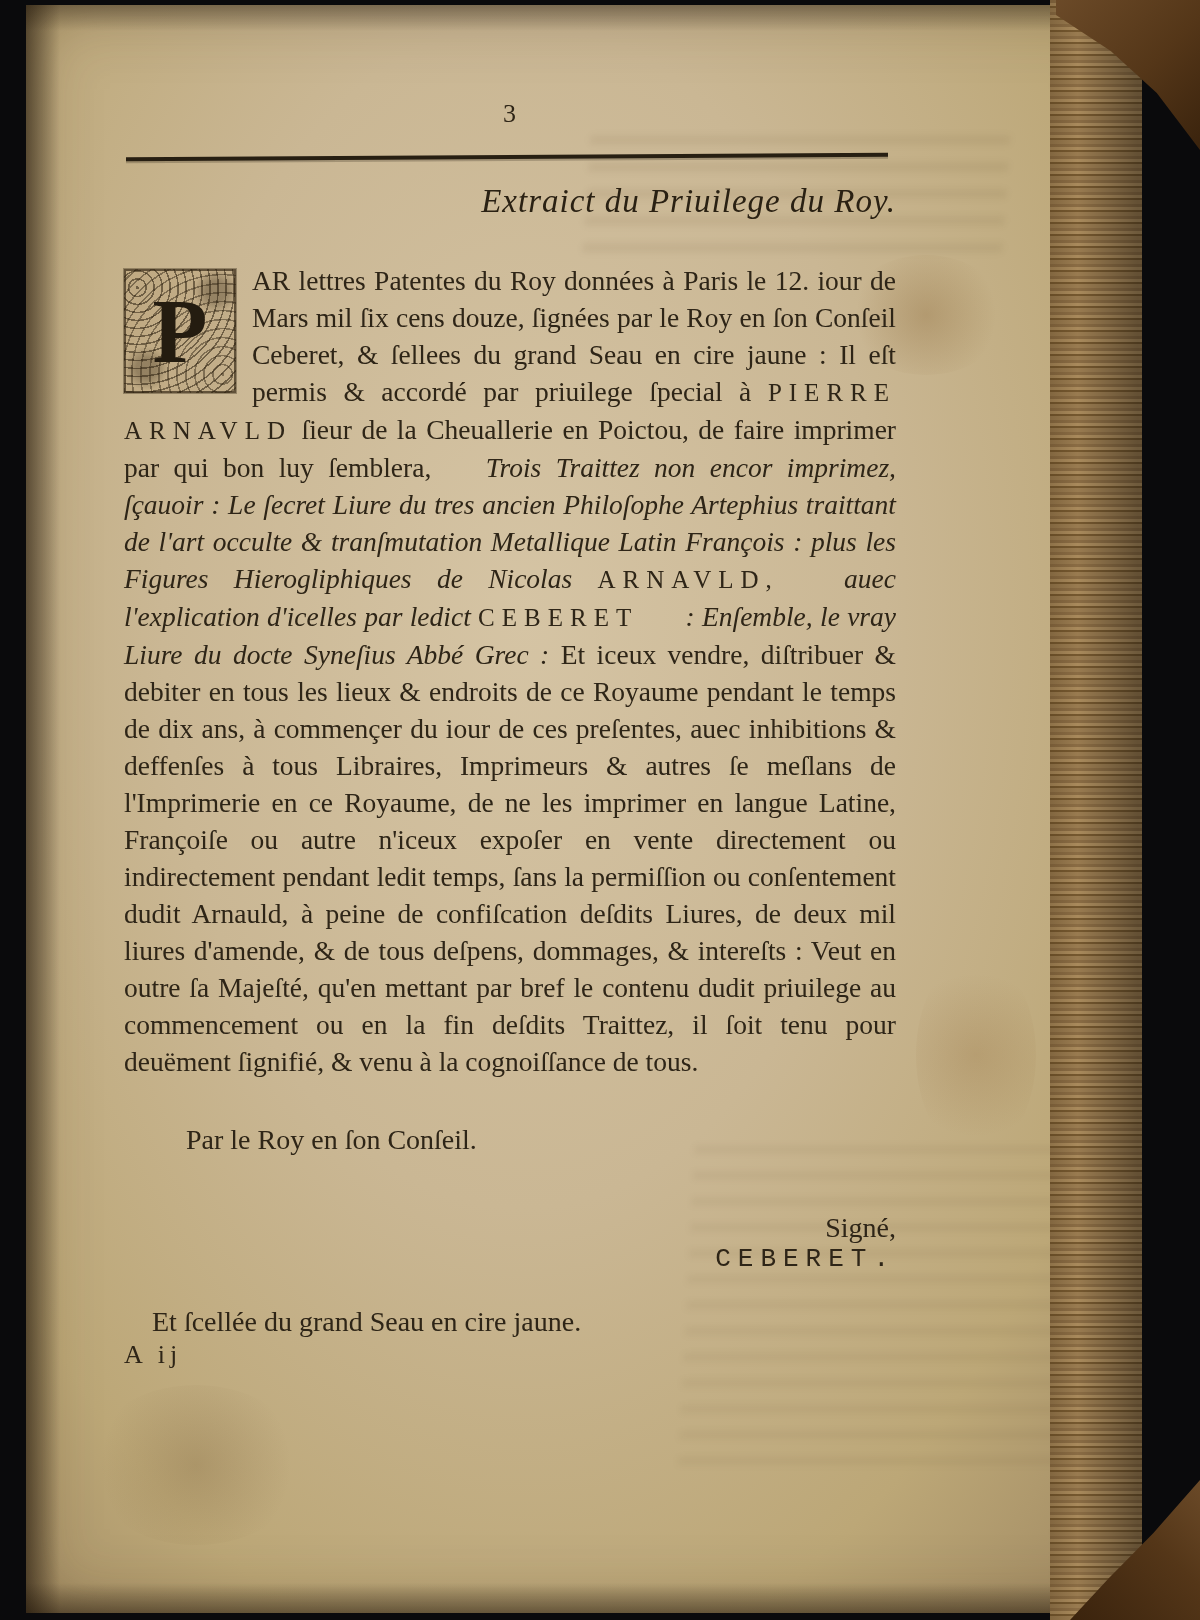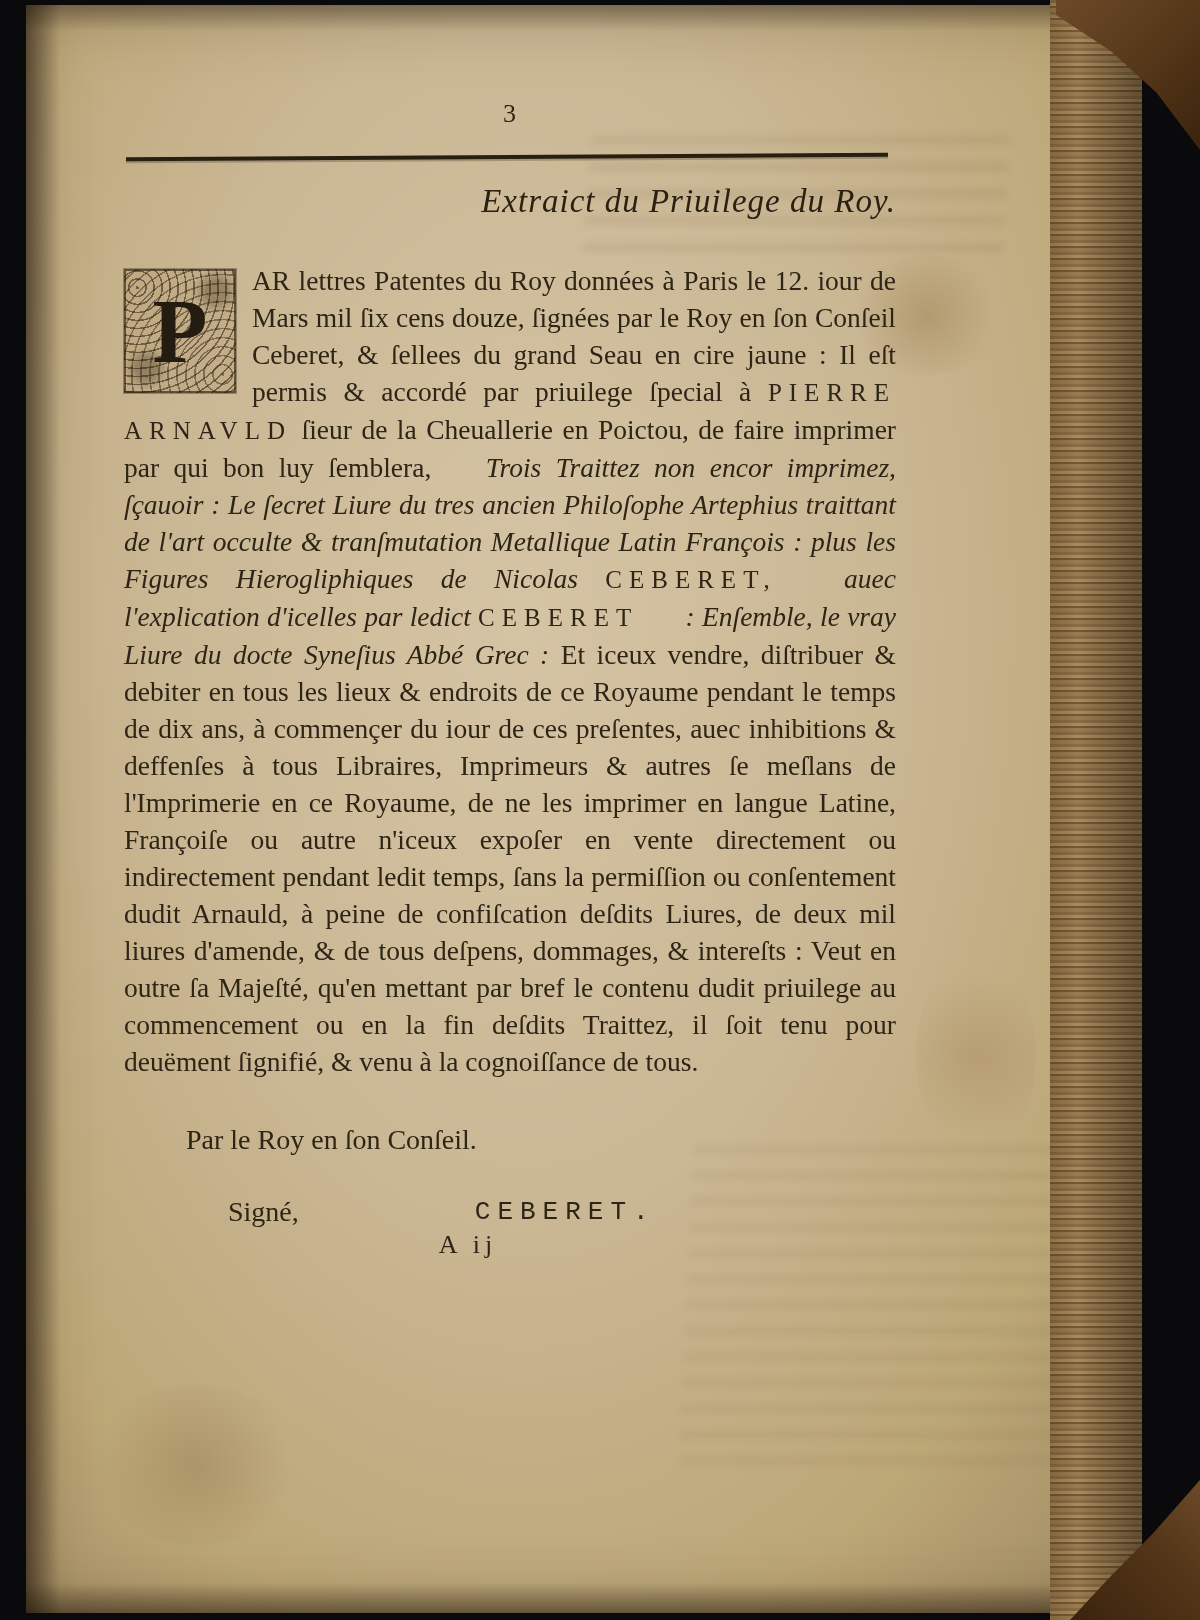--- a/index.html
+++ b/index.html
@@ -84,24 +84,24 @@
       repeating-radial-gradient(circle at 12% 15%, rgba(45,33,16,.55) 0 1.5px, rgba(0,0,0,0) 1.5px 8px),
       repeating-radial-gradient(circle at 88% 85%, rgba(45,33,16,.45) 0 1.5px, rgba(0,0,0,0) 1.5px 9px),
       radial-gradient(circle at 20% 80%, rgba(45,33,16,.30) 0 10px, rgba(0,0,0,0) 22px),
       radial-gradient(circle at 82% 18%, rgba(45,33,16,.30) 0 10px, rgba(0,0,0,0) 22px);
     box-shadow:inset 0 0 0 2px rgba(45,33,16,.65), 0 0 0 1px rgba(45,33,16,.35);
   }
   .seg{}
   .seg.it{font-style:italic;margin-left:40px;}
   .seg.sc{letter-spacing:7px;font-size:25px;}
   .closing-by{margin:44px 0 16px 62px;font-size:28px;}
-  .sign-row{margin:40px 0 0 104px;font-size:28px;display:flex;align-items:center;}
+  .sign-row{margin:56px 0 0 104px;font-size:28px;display:flex;align-items:flex-end;flex-direction:column;}
   .sign-name{margin-left:176px;letter-spacing:7px;font-size:26px;font-family:Liberation Mono, monospace;}
   .seal-line{margin:32px 0 0 28px;font-size:28px;}
-  .sig-mark{margin:2px 84px 0 0;text-align:center;font-size:26px;letter-spacing:5px;}
+  .sig-mark{margin:2px 84px 0 0;text-align:left;font-size:26px;letter-spacing:5px;}
 </style>
 </head>
 <body>
 
 <div class="scene">
 
   <div class="paper">
     <div class="gutter-shadow"></div>
     <div class="top-shadow"></div>
     <div class="bottom-shadow"></div>
@@ -119,34 +119,35 @@
       <div class="head-rule"></div>
 
       <h1 class="heading">Extraict du Priuilege du Roy.</h1>
 
       <p class="body-par">
         <span class="dropcap">P</span>
         <span class="seg">AR lettres Patentes du Roy données à Paris le 12. iour de Mars mil ſix cens douze, ſignées par le Roy en ſon Conſeil Ceberet, &amp; ſellees du grand Seau en cire jaune : Il eſt permis &amp; accordé par priuilege ſpecial à </span>
         <span class="seg sc">PIERRE ARNAVLD</span>
         <span class="seg"> ſieur de la Cheuallerie en Poictou, de faire imprimer par qui bon luy ſemblera, </span>
         <span class="seg it">Trois Traittez non encor imprimez, ſçauoir : Le ſecret Liure du tres ancien Philoſophe Artephius traittant de l'art occulte &amp; tranſmutation Metallique Latin François : plus les Figures Hierogliphiques de Nicolas </span>
-        <span class="seg sc">CEBERET,</span>
+        <span class="seg sc">ARNAVLD,</span>
         <span class="seg it"> auec l'explication d'icelles par ledict </span>
         <span class="seg sc">CEBERET</span>
         <span class="seg it"> : Enſemble, le vray Liure du docte Syneſius Abbé Grec : </span>
         <span class="seg">Et iceux vendre, diſtribuer &amp; debiter en tous les lieux &amp; endroits de ce Royaume pendant le temps de dix ans, à commençer du iour de ces preſentes, auec inhibitions &amp; deffenſes à tous Libraires, Imprimeurs &amp; autres ſe meſlans de l'Imprimerie en ce Royaume, de ne les imprimer en langue Latine, Françoiſe ou autre n'iceux expoſer en vente directement ou indirectement pendant ledit temps, ſans la permiſſion ou conſentement dudit Arnauld, à peine de confiſcation deſdits Liures, de deux mil liures d'amende, &amp; de tous deſpens, dommages, &amp; intereſts : Veut en outre ſa Majeſté, qu'en mettant par bref le contenu dudit priuilege au commencement ou en la fin deſdits Traittez, il ſoit tenu pour deuëment ſignifié, &amp; venu à la cognoiſſance de tous.</span>
       </p>
 
       <p class="closing-by">Par le Roy en ſon Conſeil.</p>
 
       <div class="sign-row">
         <span>Signé,</span>
         <span class="sign-name">CEBERET.</span>
       </div>
 
+      <p class="seal-line">Et ſcellée du grand Seau en cire jaune.</p>
 
       <div class="sig-mark">A ij</div>
 
     </div>
   </div>
 
   <div class="fore-edge"></div>
   <div class="leather-corner-top"></div>
   <div class="leather-corner-bottom"></div>
 

